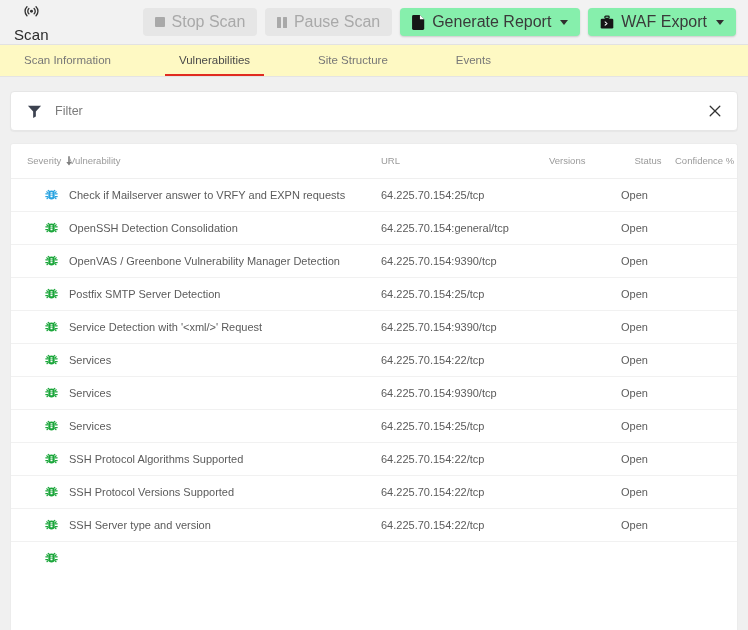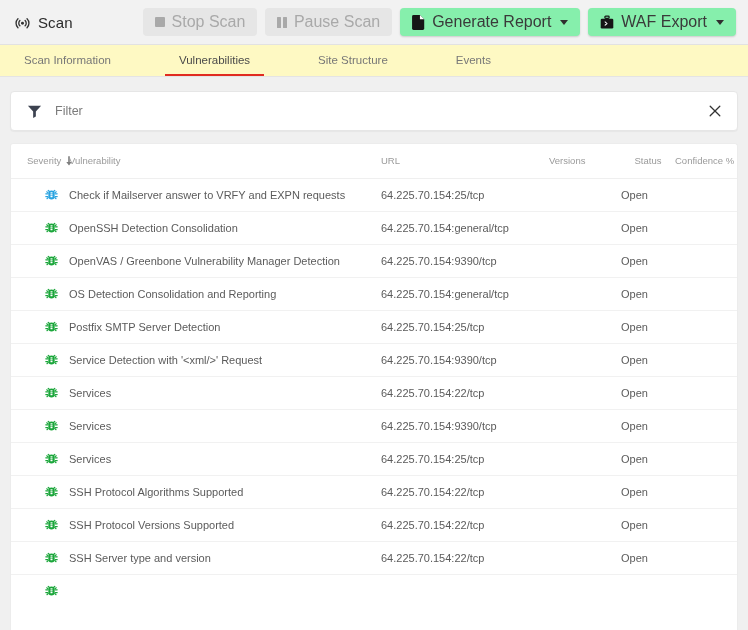--- a/index.html
+++ b/index.html
@@ -20,20 +20,21 @@
     border-bottom: 1px solid #e2e2e2;
     display: flex;
     align-items: center;
     padding: 0 12px 0 14px;
     position: relative;
   }
   .brand {
     display: flex;
     align-items: center;
     gap: 7px;
+    flex-direction: column;
   }
   .brand-title {
     font-size: 15px;
     color: #2b2b2b;
     font-weight: 400;
     letter-spacing: .1px;
   }
   .radar-icon { width: 17px; height: 17px; display: block; color: #333; }
 
   .header-actions {
@@ -363,38 +364,20 @@
               <svg class="bug" viewBox="0 0 16 16" fill="#1aa63a">
                 <path d="M4.0 3.1l1.5 1.3M12.0 3.1l-1.5 1.3" stroke="#1aa63a" stroke-width="1.5" stroke-linecap="round"></path>
                 <path d="M1.0 7.2h2.3M1.0 10.6h2.3M15.0 7.2h-2.3M15.0 10.6h-2.3" stroke="#1aa63a" stroke-width="1.5" stroke-linecap="round"></path>
                 <path d="M2.2 4.6l1.6 1.4M13.8 4.6l-1.6 1.4M2.4 13.2l1.6-1.5M13.6 13.2l-1.6-1.5" stroke="#1aa63a" stroke-width="1.4" stroke-linecap="round"></path>
                 <rect x="4.1" y="3.0" width="7.8" height="11.2" rx="3.9"></rect>
                 <rect x="6.6" y="5.3" width="2.8" height="1.5" rx=".5" fill="#ffffff"></rect>
                 <rect x="6.6" y="7.6" width="2.8" height="1.5" rx=".5" fill="#ffffff"></rect>
                 <rect x="6.6" y="9.9" width="2.8" height="1.5" rx=".5" fill="#ffffff"></rect>
               </svg>
             </td>
-            <td>OS Detection Consolidation and Reporting</td>
-            <td>64.225.70.154:general/tcp</td>
-            <td></td>
-            <td>Open</td>
-            <td></td>
-          </tr>
-          <tr>
-            <td class="sev-cell">
-              <svg class="bug" viewBox="0 0 16 16" fill="#1aa63a">
-                <path d="M4.0 3.1l1.5 1.3M12.0 3.1l-1.5 1.3" stroke="#1aa63a" stroke-width="1.5" stroke-linecap="round"></path>
-                <path d="M1.0 7.2h2.3M1.0 10.6h2.3M15.0 7.2h-2.3M15.0 10.6h-2.3" stroke="#1aa63a" stroke-width="1.5" stroke-linecap="round"></path>
-                <path d="M2.2 4.6l1.6 1.4M13.8 4.6l-1.6 1.4M2.4 13.2l1.6-1.5M13.6 13.2l-1.6-1.5" stroke="#1aa63a" stroke-width="1.4" stroke-linecap="round"></path>
-                <rect x="4.1" y="3.0" width="7.8" height="11.2" rx="3.9"></rect>
-                <rect x="6.6" y="5.3" width="2.8" height="1.5" rx=".5" fill="#ffffff"></rect>
-                <rect x="6.6" y="7.6" width="2.8" height="1.5" rx=".5" fill="#ffffff"></rect>
-                <rect x="6.6" y="9.9" width="2.8" height="1.5" rx=".5" fill="#ffffff"></rect>
-              </svg>
-            </td>
             <td>Postfix SMTP Server Detection</td>
             <td>64.225.70.154:25/tcp</td>
             <td></td>
             <td>Open</td>
             <td></td>
           </tr>
           <tr>
             <td class="sev-cell">
               <svg class="bug" viewBox="0 0 16 16" fill="#1aa63a">
                 <path d="M4.0 3.1l1.5 1.3M12.0 3.1l-1.5 1.3" stroke="#1aa63a" stroke-width="1.5" stroke-linecap="round"></path>

